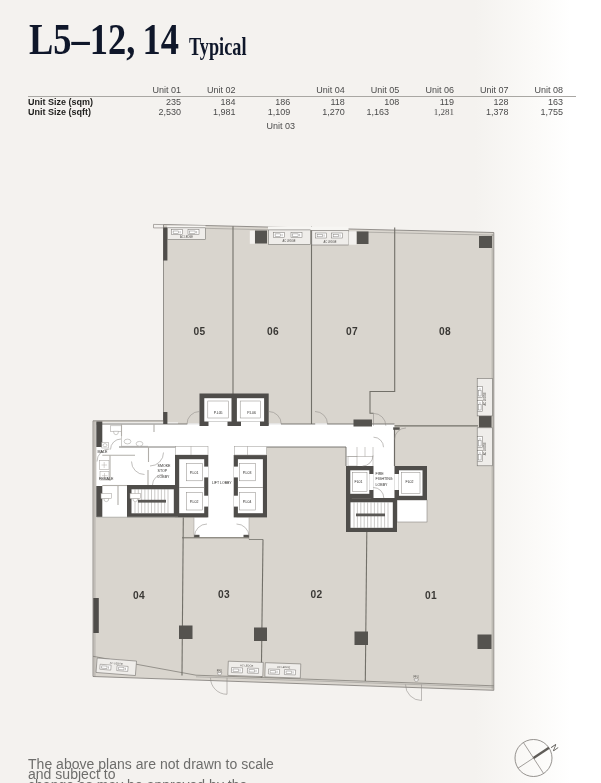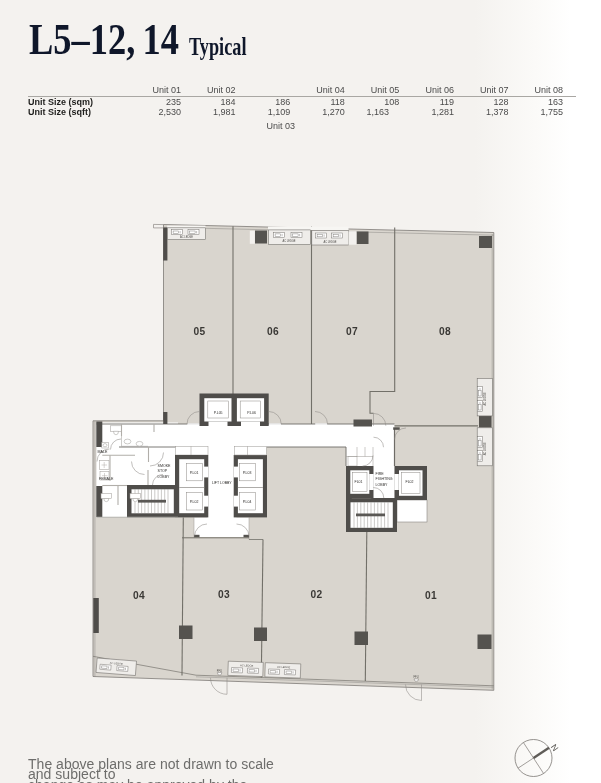--- a/index.html
+++ b/index.html
@@ -34,21 +34,21 @@
   <div class="cell ra" style="left:230.2px;top:96.5px;">186</div>
   <div class="cell ra" style="left:230.2px;top:106.5px;">1,109</div>
   <div class="cell ra" style="left:284.8px;top:84.5px;">Unit 04</div>
   <div class="cell ra" style="left:284.8px;top:96.5px;">118</div>
   <div class="cell ra" style="left:284.8px;top:106.5px;">1,270</div>
   <div class="cell ra" style="left:339.4px;top:84.5px;">Unit 05</div>
   <div class="cell ra" style="left:339.4px;top:96.5px;">108</div>
   <div class="cell ra" style="left:329px;top:106.5px;">1,163</div>
   <div class="cell ra" style="left:394.0px;top:84.5px;">Unit 06</div>
   <div class="cell ra" style="left:394.0px;top:96.5px;">119</div>
-  <div class="cell ra" style="left:394.0px;top:106.5px;">1,281</div>
+  <div class="cell ra" style="left:394.0px;top:106.5px;font-family:Liberation Serif, serif;">1,281</div>
   <div class="cell ra" style="left:448.6px;top:84.5px;">Unit 07</div>
   <div class="cell ra" style="left:448.6px;top:96.5px;">128</div>
   <div class="cell ra" style="left:448.6px;top:106.5px;">1,378</div>
   <div class="cell ra" style="left:503.0px;top:84.5px;">Unit 08</div>
   <div class="cell ra" style="left:503.0px;top:96.5px;">163</div>
   <div class="cell ra" style="left:503.0px;top:106.5px;">1,755</div>
 </div>
 <div class="hline"></div>
 
 <svg id="plan" width="601" height="783" viewBox="0 0 601 783" style="position:absolute;left:0;top:0;" xmlns="http://www.w3.org/2000/svg">

